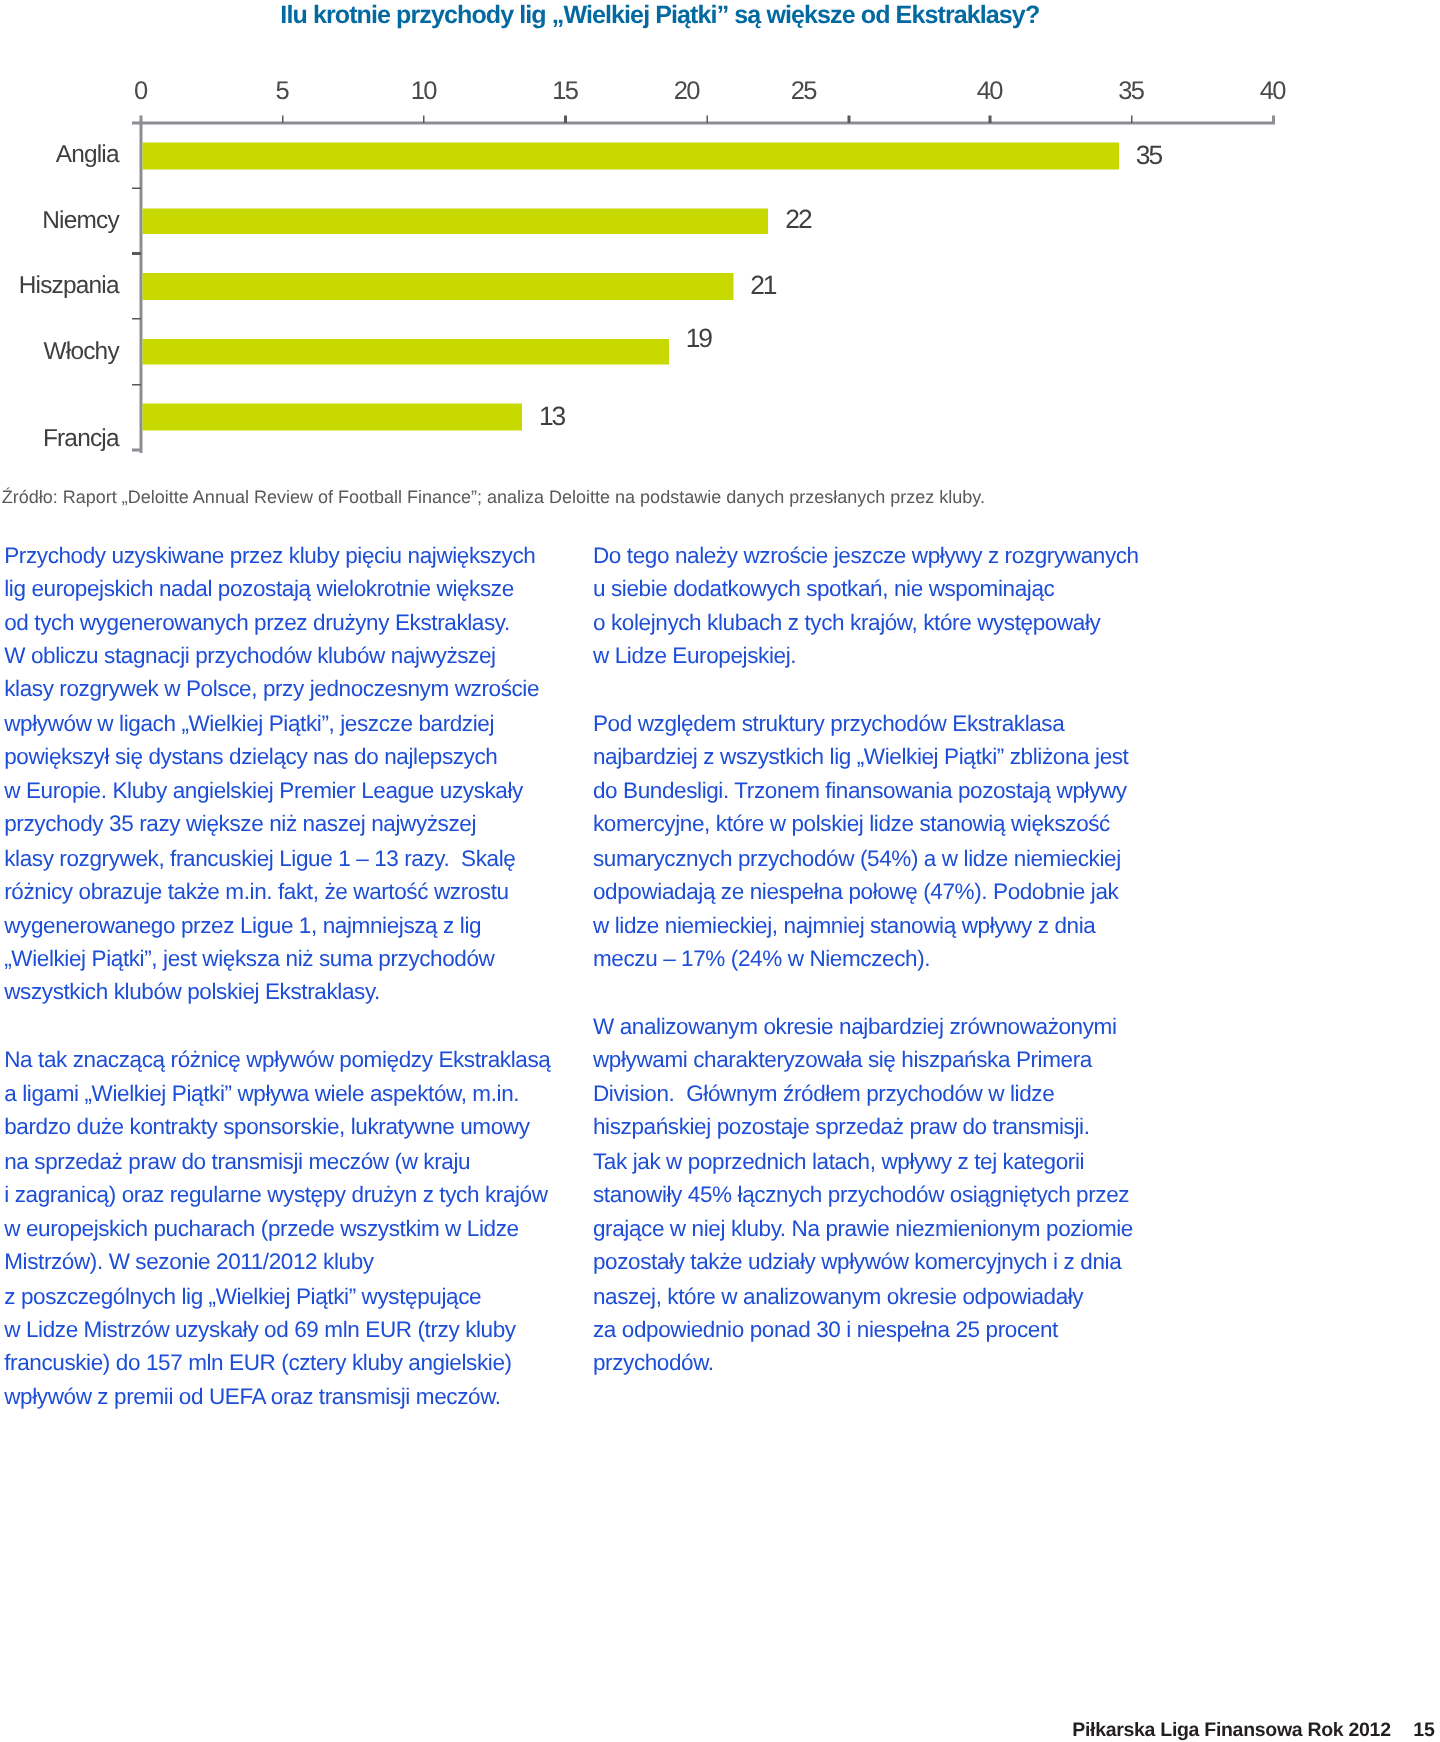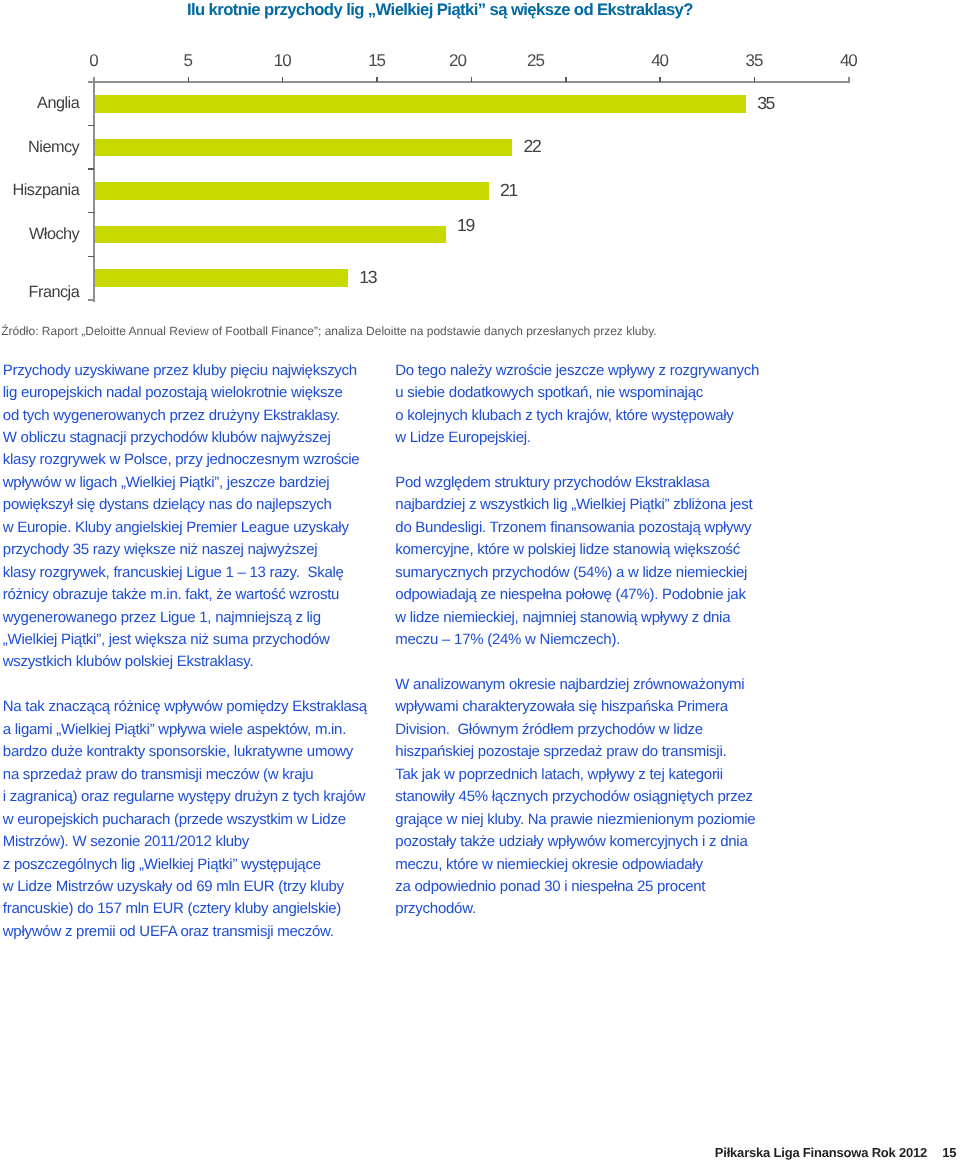--- a/index.html
+++ b/index.html
@@ -160,21 +160,21 @@
     </div>
     <div class="para">
       <span class="ln">W analizowanym okresie najbardziej zrównoważonymi</span>
       <span class="ln">wpływami charakteryzowała się hiszpańska Primera</span>
       <span class="ln">Division.  Głównym źródłem przychodów w lidze</span>
       <span class="ln">hiszpańskiej pozostaje sprzedaż praw do transmisji.</span>
       <span class="ln">Tak jak w poprzednich latach, wpływy z tej kategorii</span>
       <span class="ln">stanowiły 45% łącznych przychodów osiągniętych przez</span>
       <span class="ln">grające w niej kluby. Na prawie niezmienionym poziomie</span>
       <span class="ln">pozostały także udziały wpływów komercyjnych i z dnia</span>
-      <span class="ln">meczu, które w niemieckiej okresie odpowiadały</span>
+      <span class="ln">naszej, które w analizowanym okresie odpowiadały</span>
       <span class="ln">za odpowiednio ponad 30 i niespełna 25 procent</span>
       <span class="ln">przychodów.</span>
     </div>
   </div>
 
   <div class="footer"><span>Piłkarska Liga Finansowa Rok 2012</span><span class="pg">15</span></div>
 
 </div>
 
 </body></html>

